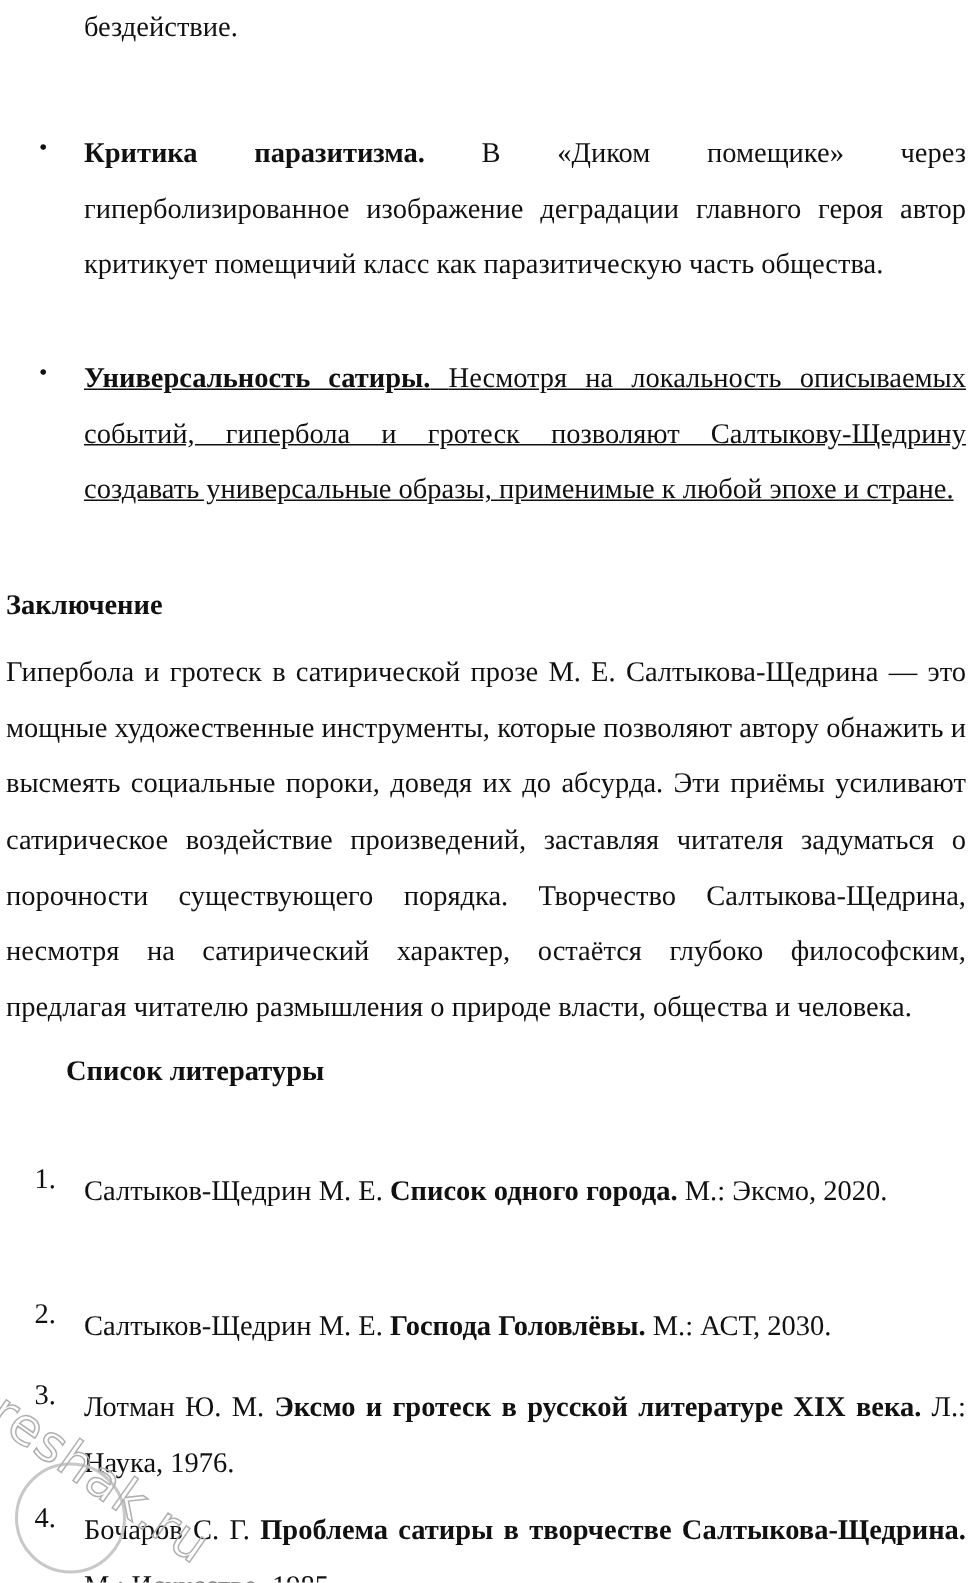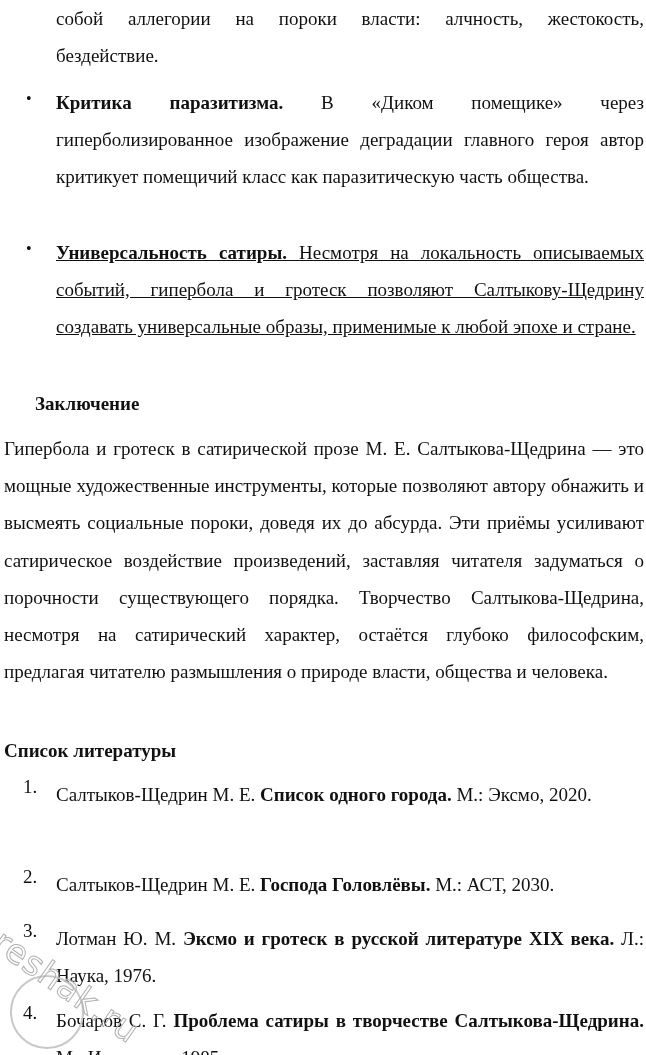--- a/index.html
+++ b/index.html
@@ -35,46 +35,45 @@
     border: 2px solid #c8c8c8; border-radius: 50%;
   }
 </style>
 </head>
 <body>
 
 <div class="page">
 
   <div class="bul-item" style="top:0;">
     <div class="btext" style="top:0;">
-      <p class="just">собой аллегории на пороки власти: алчность, жестокость,</p>
       <p>бездействие.</p>
     </div>
   </div>
 
   <div class="bul-item" style="top:84px;">
     <span class="bullet" style="top:6px;">•</span>
     <div class="btext last" style="top:0;">
       <span class="bold">Критика паразитизма.</span>
       <span>В «Диком помещике» через гиперболизированное изображение деградации главного героя автор критикует помещичий класс как паразитическую часть общества.</span>
     </div>
   </div>
 
   <div class="bul-item" style="top:234px;">
     <span class="bullet" style="top:6px;">•</span>
     <div class="btext last" style="top:0;text-decoration:underline;">
       <span class="bold">Универсальность сатиры.</span>
       <span>Несмотря на локальность описываемых событий, гипербола и гротеск позволяют Салтыкову-Щедрину создавать универсальные образы, применимые к любой эпохе и стране.</span>
     </div>
   </div>
 
-  <div class="heading" style="top:393px;margin-left:31px;">Заключение</div>
+  <div class="heading" style="top:393px;">Заключение</div>
 
   <div class="para last" style="top:430px;">Гипербола и гротеск в сатирической прозе М. Е. Салтыкова-Щедрина — это мощные художественные инструменты, которые позволяют автору обнажить и высмеять социальные пороки, доведя их до абсурда. Эти приёмы усиливают сатирическое воздействие произведений, заставляя читателя задуматься о порочности существующего порядка. Творчество Салтыкова-Щедрина, несмотря на сатирический характер, остаётся глубоко философским, предлагая читателю размышления о природе власти, общества и человека.</div>
 
-  <div class="heading" style="top:740px;">Список литературы</div>
+  <div class="heading" style="top:704px;margin-left:40px;">Список литературы</div>
 
   <div class="num-item" style="top:776px;">
     <span class="num">1.</span>
     <div class="ntext last">
       <span>Салтыков-Щедрин М. Е.</span>
       <span class="bold">Список одного города.</span>
       <span>М.: Эксмо, 2020.</span>
     </div>
   </div>
 

